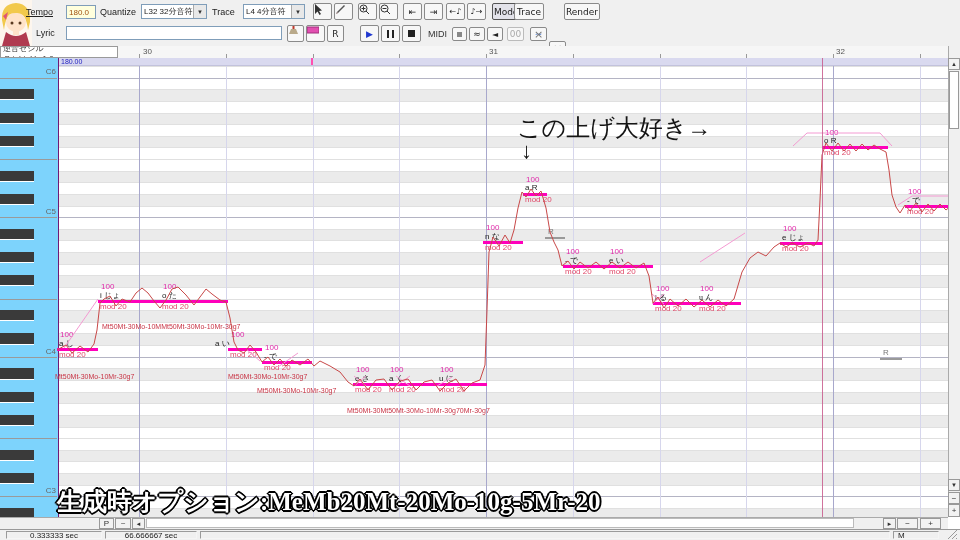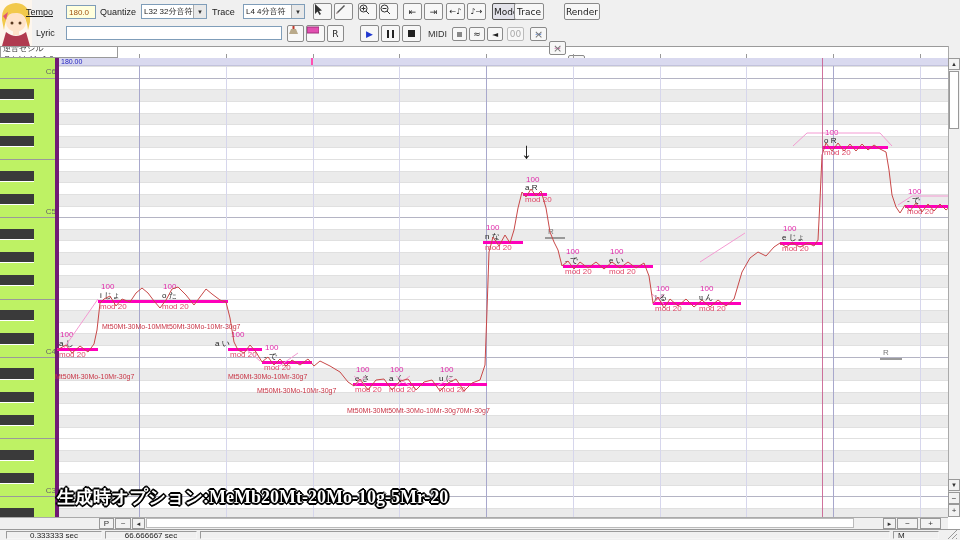--- a/index.html
+++ b/index.html
@@ -171,31 +171,36 @@
     <div class="tbtn xbtn" style="left:587px;top:27px;width:17px;height:14px;">
         <i style="color:#c08030">∼</i>
         <b>×</b>
       </div>
     <div class="tbtn xbtn" style="left:606px;top:27px;width:17px;height:14px;">
         <i style="color:#7050c0">∼</i>
         <b>×</b>
       </div>
   </div>
 
+  <div class="abs" id="ruler" style="left:118px;top:46px;width:830px;height:12px;background:#f6f6f6;border-bottom:1px solid #aaa;">
+      <div style="position: absolute; left: 25px; top: 1px; font: 8px &quot;Liberation Sans&quot;, sans-serif; color: rgb(85, 85, 85);">30</div>
+      <div style="position: absolute; left: 371px; top: 1px; font: 8px &quot;Liberation Sans&quot;, sans-serif; color: rgb(85, 85, 85);">31</div>
+      <div style="position: absolute; left: 718px; top: 1px; font: 8px &quot;Liberation Sans&quot;, sans-serif; color: rgb(85, 85, 85);">32</div>
+    </div>
   <div class="abs" style="left:0;top:46px;width:118px;height:12px;background:#fff;border:1px solid #9a9a9a;box-sizing:border-box;overflow:hidden;">
     <div class="tiny" style="margin-top:-4px;margin-left:2px;color:#333;">逆音セシル</div>
     <div class="tiny" style="margin-left:1px;color:#333;">-Bright- Ver1.0</div>
   </div>
 
   <div class="abs" id="tempostrip" style="left:59px;top:58px;width:889px;height:8px;background:#d9d9ef;border-bottom:1px solid #c2c2dc;box-sizing:border-box;">
     <span class="abs" style="left:2px;top:0px;font-size:7px;color:#2020c0;white-space:nowrap;">180.00</span>
   <div style="position: absolute; left: 252px; top: 0px; width: 2px; height: 7px; background: rgb(255, 79, 176);"></div>
     </div>
 
-  <div class="abs" id="piano" style="left:0;top:58px;width:59px;height:459px;background:#bef264;border-right:4px solid #701a75;box-sizing:border-box;overflow:hidden;">
+  <div class="abs" id="piano" style="left:0;top:58px;width:59px;height:459px;background:#7dd3fc;border-right:1px solid #701a75;box-sizing:border-box;overflow:hidden;">
       <div style="position: absolute; left: 0px; top: 19.63px; width: 57px; height: 1px; background: rgb(154, 154, 154);"></div>
       <div style="position: absolute; left: 0px; top: 31.26px; width: 34px; height: 10.13px; background: rgb(58, 58, 58); border-bottom: 1px solid rgb(255, 255, 255);"></div>
       <div style="position: absolute; left: 0px; top: 54.52px; width: 34px; height: 10.13px; background: rgb(58, 58, 58); border-bottom: 1px solid rgb(255, 255, 255);"></div>
       <div style="position: absolute; left: 0px; top: 77.78px; width: 34px; height: 10.13px; background: rgb(58, 58, 58); border-bottom: 1px solid rgb(255, 255, 255);"></div>
       <div style="position: absolute; left: 0px; top: 101.04px; width: 57px; height: 1px; background: rgb(154, 154, 154);"></div>
       <div style="position: absolute; left: 0px; top: 112.67px; width: 34px; height: 10.13px; background: rgb(58, 58, 58); border-bottom: 1px solid rgb(255, 255, 255);"></div>
       <div style="position: absolute; left: 0px; top: 135.93px; width: 34px; height: 10.13px; background: rgb(58, 58, 58); border-bottom: 1px solid rgb(255, 255, 255);"></div>
       <div style="position: absolute; left: 0px; top: 159.19px; width: 57px; height: 1px; background: rgb(154, 154, 154);"></div>
       <div style="position: absolute; left: 0px; top: 170.82px; width: 34px; height: 10.13px; background: rgb(58, 58, 58); border-bottom: 1px solid rgb(255, 255, 255);"></div>
       <div style="position: absolute; left: 0px; top: 194.08px; width: 34px; height: 10.13px; background: rgb(58, 58, 58); border-bottom: 1px solid rgb(255, 255, 255);"></div>
@@ -357,22 +362,23 @@
       <polyline points="652,304 664,294" fill="none" stroke="#f49ad2" stroke-width="1"></polyline>
       <polyline points="652,294 664,304" fill="none" stroke="#f49ad2" stroke-width="1"></polyline>
       <polyline points="354,386 366,376" fill="none" stroke="#f49ad2" stroke-width="1"></polyline>
       <polyline points="354,376 366,386" fill="none" stroke="#f49ad2" stroke-width="1"></polyline>
       <polyline points="396,386 410,376" fill="none" stroke="#f49ad2" stroke-width="1"></polyline>
       <polyline points="396,376 410,386" fill="none" stroke="#f49ad2" stroke-width="1"></polyline>
       <polyline points="437,386 452,377" fill="none" stroke="#f49ad2" stroke-width="1"></polyline>
       <polyline points="57,350 66,345 72,353 80,346 88,352 94,344 97,330 100,303 104,299 110,296 116,306 122,299 130,302 136,293 142,288 148,293 154,301 160,308 166,300 172,289 178,287 186,295 194,305 200,297 206,289 212,294 220,300 226,302 230,318 234,342 238,350 244,353 250,345 256,352 262,362 268,357 274,365 280,359 286,366 292,360 300,365 308,359 314,366 320,361 330,366 340,372 348,382 354,386 360,379 368,390 376,380 384,379 392,390 400,381 408,379 416,390 424,382 432,380 440,391 448,383 456,379 464,391 472,383 480,380 485,365 487,310 489,252 493,237 499,246 505,235 510,243 514,230 518,208 522,192 526,197 531,189 536,196 541,191 546,208 550,232 554,242 558,250 562,266 568,261 574,269 580,262 588,268 596,262 604,269 612,262 620,268 628,262 636,268 644,263 649,276 653,303 658,297 664,308 670,299 678,306 686,299 694,307 702,300 710,307 718,300 726,306 734,299 742,272 750,258 758,252 766,256 774,247 780,243 786,247 792,243 800,247 808,243 814,246 818,240 820,200 822,155 826,143 832,151 838,143 844,151 850,144 856,151 862,144 868,150 874,145 880,149 886,152 889,170 892,195 896,207 900,213 905,205 910,211 916,203 922,212 928,204 934,211 940,204 946,210 952,205 958,208" fill="none" stroke="#c84848" stroke-width="1"></polyline>
     </svg>
 
+  <div class="overlaycap" style="left:517px;top:112px;font-size:24px;">この上げ大好き→</div>
   <div class="overlaycap" style="left:521px;top:138px;font-size:22px;">↓</div>
-  <div class="overlayout" style="left:57px;top:485px;font-size:18px;">生成時オプション:MeMb20Mt-20Mo-10g-5Mr-20</div>
+  <div class="overlayout" style="left:57px;top:485px;font-size:25px;">生成時オプション:MeMb20Mt-20Mo-10g-5Mr-20</div>
 
   <div class="abs" style="left:948px;top:46px;width:12px;height:471px;background:#f0f0f0;border-left:1px solid #aaa;box-sizing:border-box;"></div>
   <div class="sbtn" style="left:948px;top:58px;width:12px;height:12px;">▲</div>
   <div class="abs" style="left:949px;top:71px;width:10px;height:58px;background:#fff;border:1px solid #999;box-sizing:border-box;"></div>
   <div class="sbtn" style="left:948px;top:479px;width:12px;height:12px;">▼</div>
   <div class="sbtn" style="left:948px;top:492px;width:12px;height:12px;font-size:8px;">−</div>
   <div class="sbtn" style="left:948px;top:504px;width:12px;height:13px;font-size:8px;">+</div>
 
   <div class="abs" style="left:0;top:517px;width:948px;height:12px;background:#f0f0f0;border-top:1px solid #aaa;box-sizing:border-box;"></div>
   <div class="sbtn" style="left:99px;top:518px;width:15px;height:11px;font-size:8px;">P</div>

